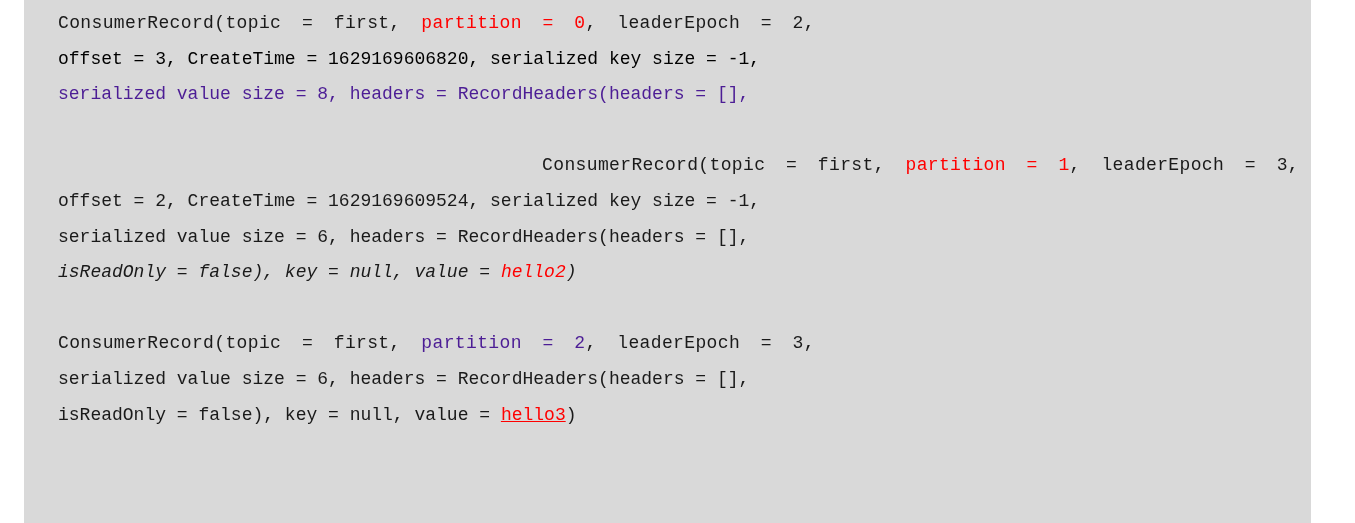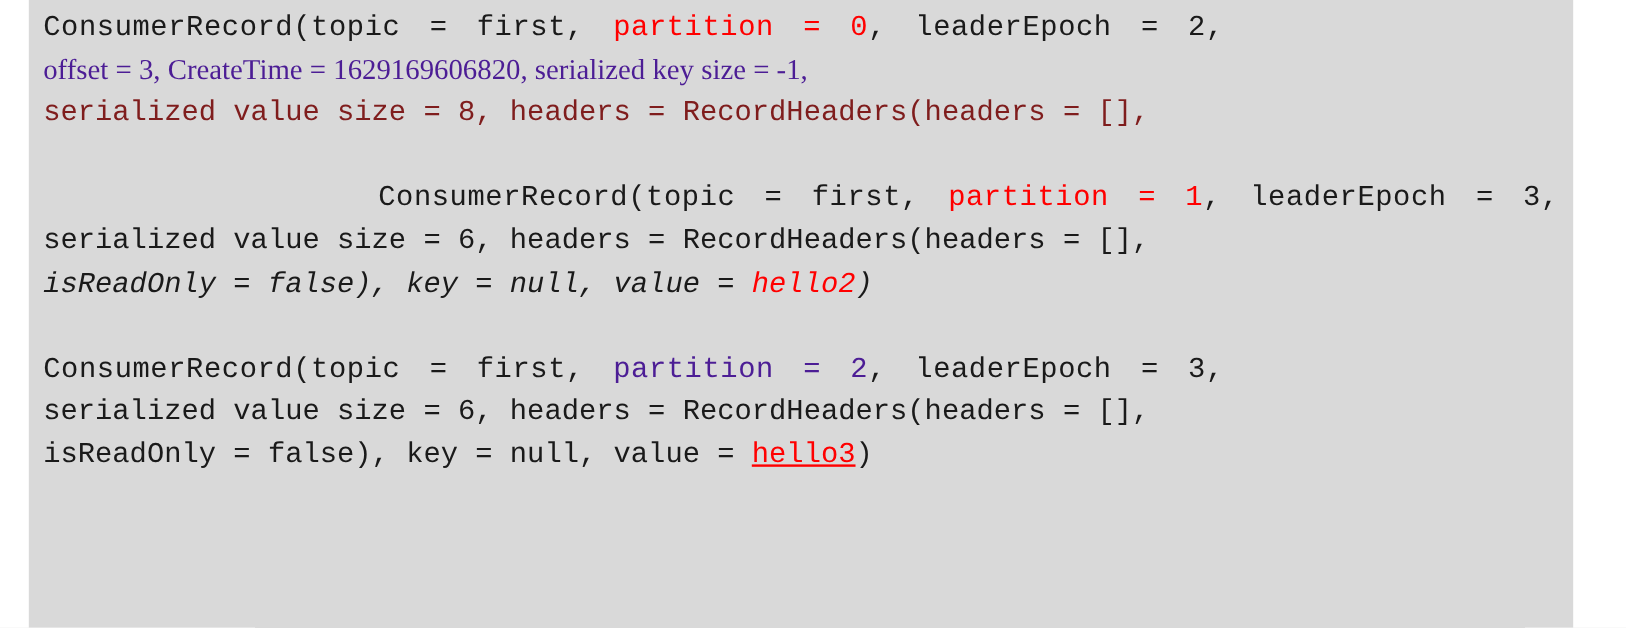--- a/index.html
+++ b/index.html
@@ -25,26 +25,27 @@
     padding: 6px 0 0 0;
     overflow: hidden;
   }
 
   .record-block {
     padding: 0 12px 0 12px;
   }
 
   .code-line {
     font-family: "Liberation Mono", "DejaVu Sans Mono", monospace;
-    font-size: 24px;
+    font-size: 18px;
     line-height: 35.6px;
     color: #1a1a1a;
     white-space: pre;
     letter-spacing: 0;
     height: 35.6px;
+    margin-left: 22px;
   }
 
   
   .code-line.stretched {
     letter-spacing: 0.02em;
     word-spacing: 9.5px;
   }
 
   .blank-line {
     height: 35.6px;
@@ -53,26 +54,27 @@
   .hl {
     color: #ff0000;
   }
 </style>
 </head>
 <body>
 
 <div id="console-output" style="background: rgb(217, 217, 217);">
     <div class="record-block">
       <div class="code-line stretched" style="color: rgb(26, 26, 26);"><span>ConsumerRecord(topic = first, </span><span class="hl" style="color: rgb(255, 0, 0);">partition = 0</span><span>, leaderEpoch = 2,</span></div>
-      <div class="code-line" style="color: #4c1d95; font-family: Liberation Serif, serif;"><span>offset = 3, CreateTime = 1629169606820, serialized key size = -1,</span></div>
-      <div class="code-line" style="color: #7f1d1d;"><span>serialized value size = 8, headers = RecordHeaders(headers = [],</span></div>
+      <div class="code-line" style="color: #000000;"><span>offset = 3, CreateTime = 1629169606820, serialized key size = -1,</span></div>
+      <div class="code-line" style="color: #4c1d95;"><span>serialized value size = 8, headers = RecordHeaders(headers = [],</span></div>
     </div>
     <div class="blank-line"></div>
     <div class="record-block">
       <div class="code-line stretched" style="color: rgb(26, 26, 26); text-align: right;"><span>ConsumerRecord(topic = first, </span><span class="hl" style="color: rgb(255, 0, 0);">partition = 1</span><span>, leaderEpoch = 3,</span></div>
+      <div class="code-line" style="color: rgb(26, 26, 26);"><span>offset = 2, CreateTime = 1629169609524, serialized key size = -1,</span></div>
       <div class="code-line" style="color: rgb(26, 26, 26);"><span>serialized value size = 6, headers = RecordHeaders(headers = [],</span></div>
       <div class="code-line" style="color: rgb(26, 26, 26); font-style: italic;"><span>isReadOnly = false), key = null, value = </span><span class="hl" style="color: rgb(255, 0, 0);">hello2</span><span>)</span></div>
     </div>
     <div class="blank-line"></div>
     <div class="record-block">
       <div class="code-line stretched" style="color: rgb(26, 26, 26);"><span>ConsumerRecord(topic = first, </span><span class="hl" style="color: #4c1d95;">partition = 2</span><span>, leaderEpoch = 3,</span></div>
       <div class="code-line" style="color: rgb(26, 26, 26);"><span>serialized value size = 6, headers = RecordHeaders(headers = [],</span></div>
       <div class="code-line" style="color: rgb(26, 26, 26);"><span>isReadOnly = false), key = null, value = </span><span class="hl" style="color: rgb(255, 0, 0); text-decoration: underline;">hello3</span><span>)</span></div>
     </div>
   </div>

